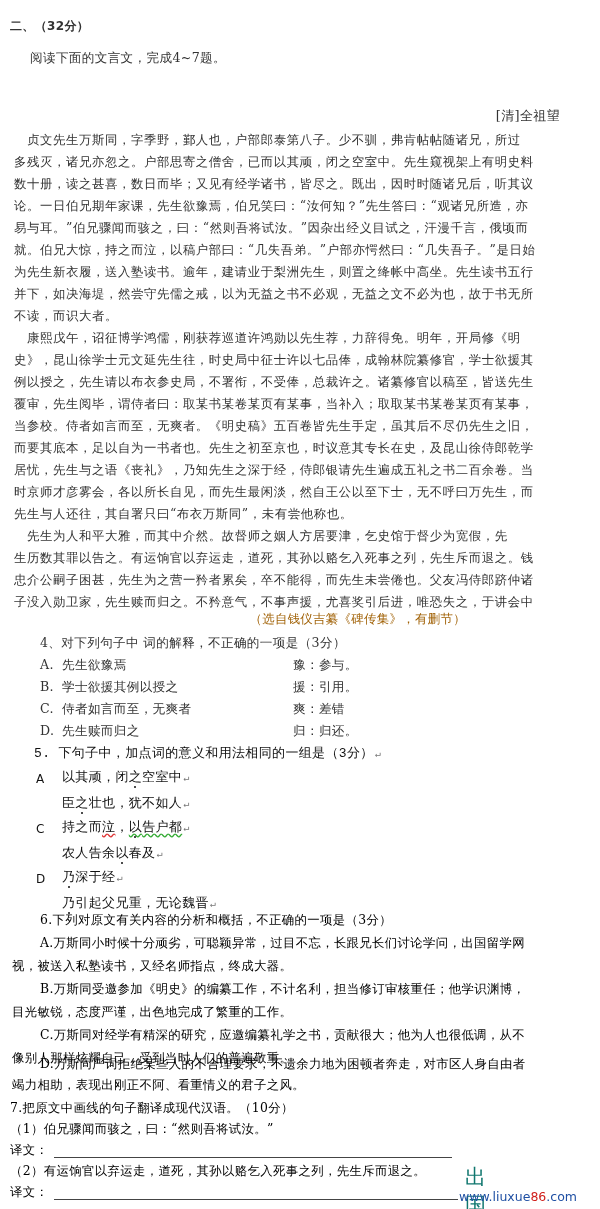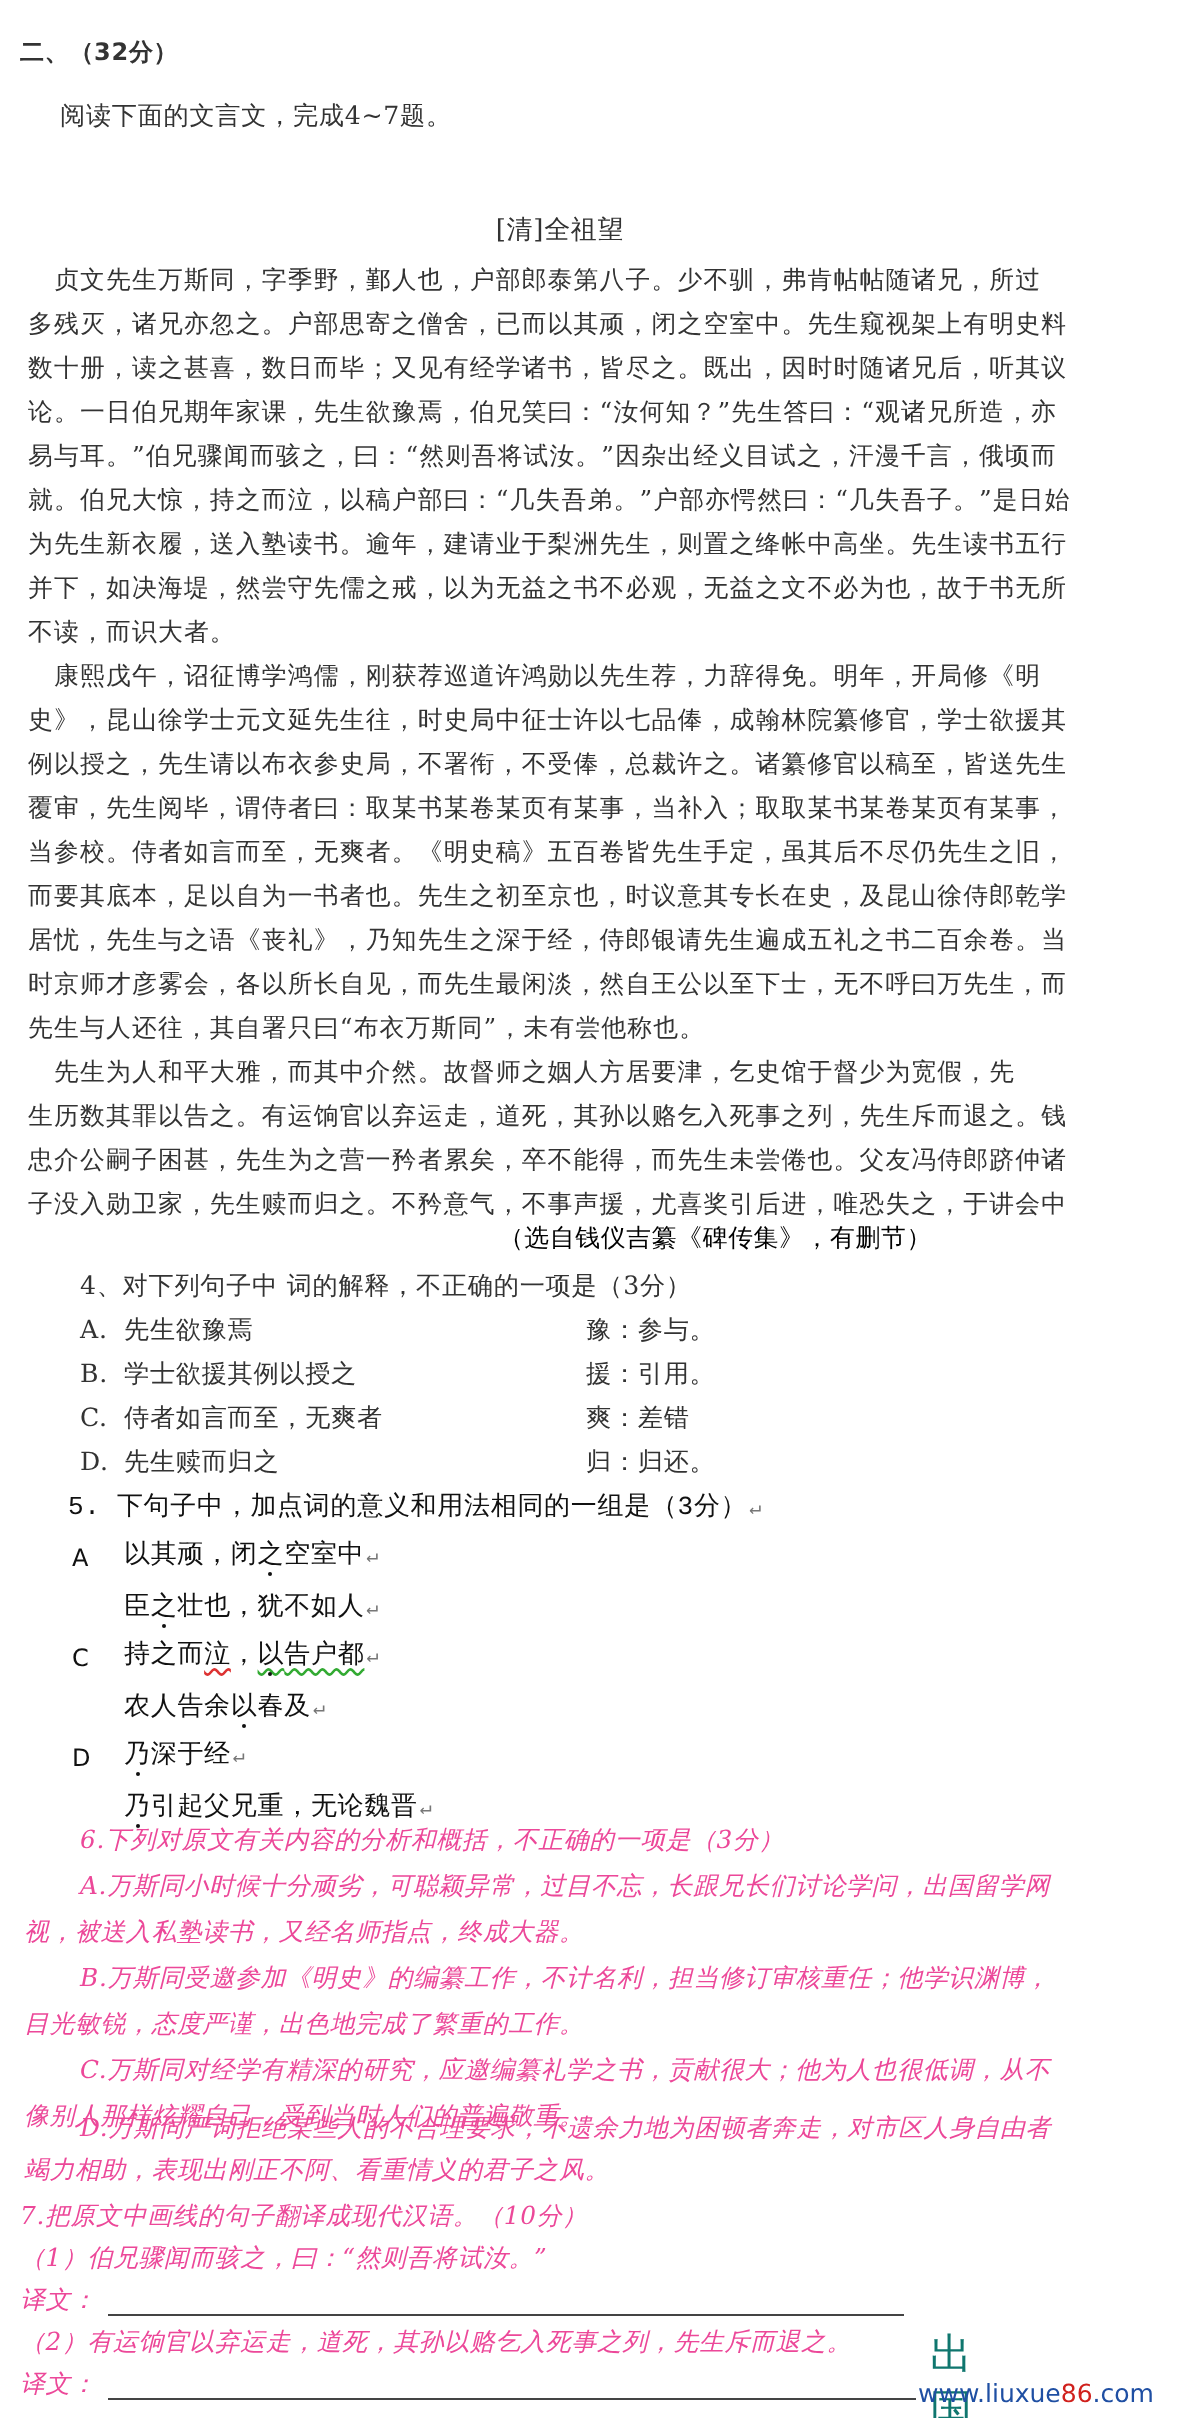--- a/index.html
+++ b/index.html
@@ -6,32 +6,32 @@
     body {
       width: 600px; height: 1209px; overflow: hidden; position: relative;
       font-family: "DejaVu Serif", "Liberation Serif", serif;
       color: #2b2b2b;
     }
     .page { position: absolute; left: 0; top: 0; width: 480px; height: 1209px; }
     .line { position: absolute; white-space: nowrap; font-size: 12.6px; line-height: 16px; letter-spacing: 0.35px; }
     .section-head { left: 10px; top: 18px; font-family: "DejaVu Sans", sans-serif; font-size: 12px; font-weight: bold; color: #333; }
     .instr { left: 30px; top: 50px; font-size: 12.6px; color: #333; }
     .title { left: 0; width: 540px; text-align: center; top: 77px; font-size: 13px; color: #333; }
-    .author { left: 0; width: 560px; text-align: center; top: 108px; font-size: 13px; color: #333; }
+    .author { left: 0; width: 560px; text-align: right; top: 108px; font-size: 13px; color: #333; }
     .passage .line { left: 14px; font-size: 12.4px; color: #333; letter-spacing: 0.6px; }
-    .source { right: 14px; top: 611px; font-size: 12.4px; color: #000000; }
+    .source { right: 14px; top: 611px; font-size: 12.4px; color: #a16207; }
     .q4 .line { font-size: 12.6px; color: #333; }
     .q5 .line { font-family: Liberation Mono, monospace; font-size: 13px; color: #111; }
     .q5 .opt-letter { position: absolute; left: 36px; font-family: "DejaVu Sans", sans-serif; font-size: 12px; color: #111; }
     .return-mark { color: #777; font-size: 10px; margin-left: 1px; }
     .dot { position: relative; }
     .dot::after { content: ""; position: absolute; left: 50%; bottom: -3px; width: 2px; height: 2px; background: #111; border-radius: 50%; transform: translateX(-50%); }
     .squiggle-red { text-decoration: underline wavy #d33; text-underline-offset: 2px; }
     .squiggle-green { text-decoration: underline wavy #3a3; text-underline-offset: 2px; }
-    .q6 .line, .q7 .line { font-size: 12.4px; color: #ec4899; font-style: italic; }
+    .q6 .line, .q7 .line { font-size: 12.4px; color: #000000; }
     .answer-rule { position: absolute; height: 1px; background: #444; }
     .watermark-cn { position: absolute; left: 465px; top: 1163px; font-family: "DejaVu Sans", sans-serif; font-size: 21px; color: #0f766e; letter-spacing: 2px; }
     .watermark-url { position: absolute; left: 459px; top: 1189px; font-family: "DejaVu Sans", sans-serif; font-size: 12.5px; color: #1f4fa3; }
     .watermark-url .accent { color: #d0201c; }
   </style>
 </head>
 <body>
 
 <div class="page">
 

